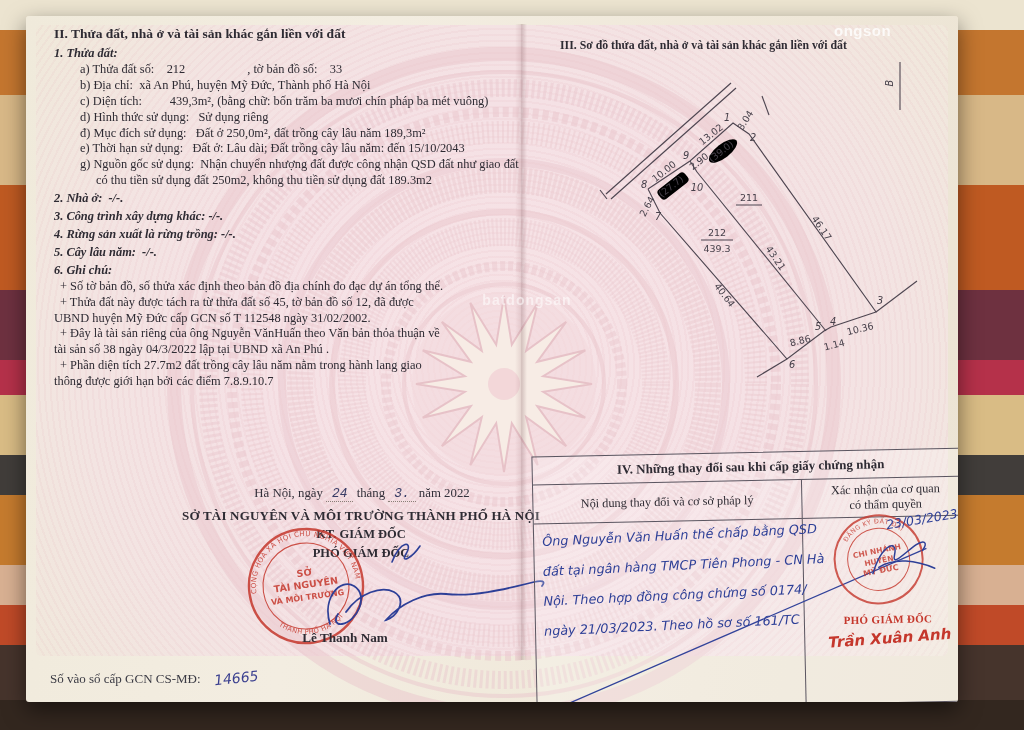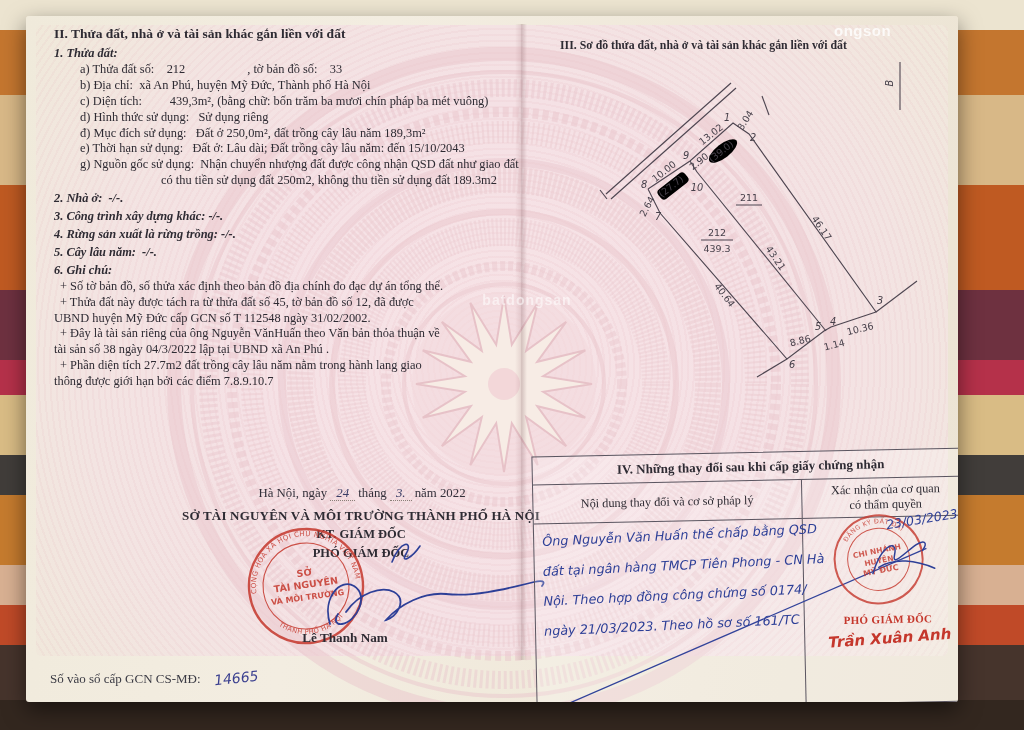--- a/index.html
+++ b/index.html
@@ -34,32 +34,32 @@
   .fold{position:absolute;left:489px;top:8px;bottom:42px;width:12px;
       background:linear-gradient(90deg,rgba(0,0,0,0),rgba(150,105,110,.16) 45%,rgba(110,70,75,.26) 55%,rgba(0,0,0,0));}
   .wm-center{position:absolute;left:396px;top:276px;width:210px;text-align:center;
       color:rgba(255,255,255,.55);font-family:Liberation Sans, sans-serif;font-weight:bold;font-size:14px;letter-spacing:1px;}
   
   .sec2{position:absolute;left:28px;top:10px;width:508px;color:#2e2b33;}
   .sec2 h1{margin:0 0 4px 0;font-size:13.5px;font-weight:bold;}
   .sec2 .ln{font-size:12.4px;line-height:15.9px;white-space:pre-wrap;}
   .ln-item{font-weight:bold;font-style:italic;margin-top:2px;}
   .ln-sub{margin-left:26px;}
-  .ln-subcont{margin-left:42px;text-align:center;}
+  .ln-subcont{margin-left:42px;}
   .ln-plus{margin-left:6px;}
   .ln-cont{margin-left:0;}
   
   .sec3-h{position:absolute;left:534px;top:22px;width:330px;font-size:11.8px;font-weight:bold;color:#2e2b33;}
   .plot{position:absolute;left:561px;top:46px;width:372px;height:350px;}
   .plot text{font-family:"DejaVu Sans",sans-serif;fill:#46404a;font-size:9.5px;text-anchor:middle;}
   .plot .pt{font-style:italic;font-size:9.8px;}
   .plot line,.plot polyline,.plot path{stroke:#4d4550;stroke-width:1.1;fill:none;}
   
   .dateline{position:absolute;left:118px;top:470px;width:436px;text-align:center;font-size:12.8px;color:#33303a;}
-  .hand{font-family:Liberation Serif, serif;font-style:italic;color:#3a3d66;}
+  .hand{font-family:Liberation Mono, monospace;font-style:italic;color:#3a3d66;}
   .dotted{border-bottom:1px dotted #8a8078;padding:0 6px;}
   .dept{position:absolute;left:40px;top:492px;width:590px;text-align:center;font-weight:bold;font-size:13px;color:#2e2b33;letter-spacing:.2px;}
   .kt{position:absolute;left:40px;top:511px;width:590px;text-align:center;font-weight:bold;font-size:12.5px;color:#2e2b33;}
   .pho{position:absolute;left:40px;top:530px;width:590px;text-align:center;font-weight:bold;font-size:12.5px;color:#2e2b33;}
   .signer{position:absolute;left:204px;top:614px;width:230px;text-align:center;font-weight:bold;font-size:13.2px;color:#2e2b33;}
   .stamp1{position:absolute;left:218px;top:508px;width:124px;height:124px;transform:rotate(-8deg);opacity:.85;}
   .bluepen{position:absolute;left:270px;top:512px;width:290px;height:130px;}
   .bluepen path{stroke:#2d3f97;fill:none;stroke-linecap:round;}
   
   .tbl{position:absolute;left:508px;top:436px;width:436px;height:252px;transform:rotate(-1.2deg);

